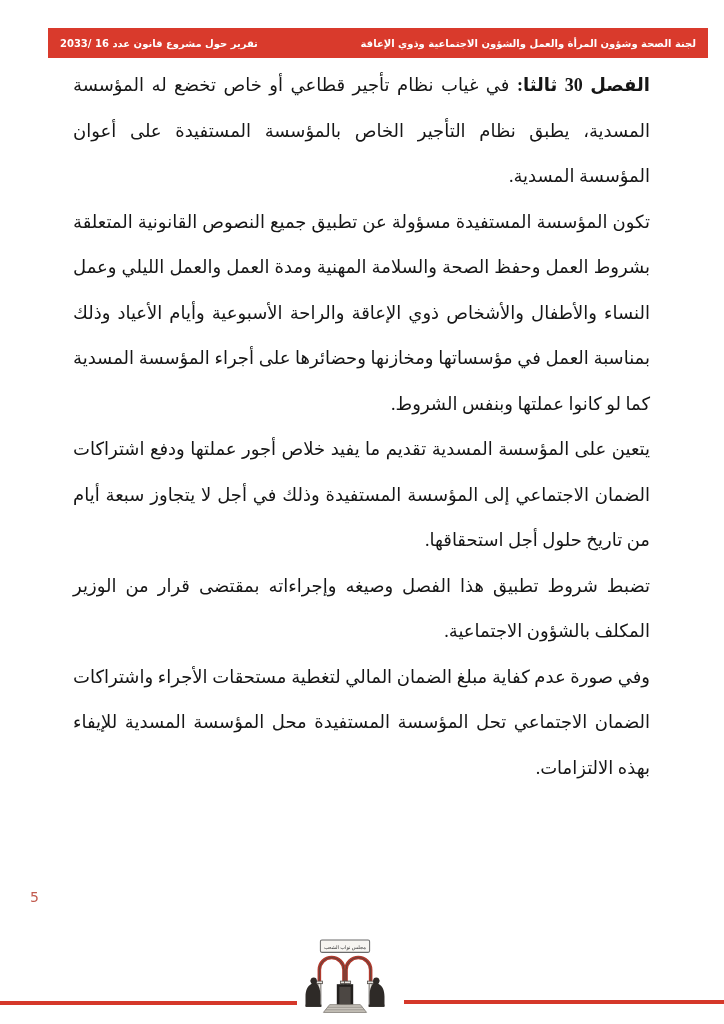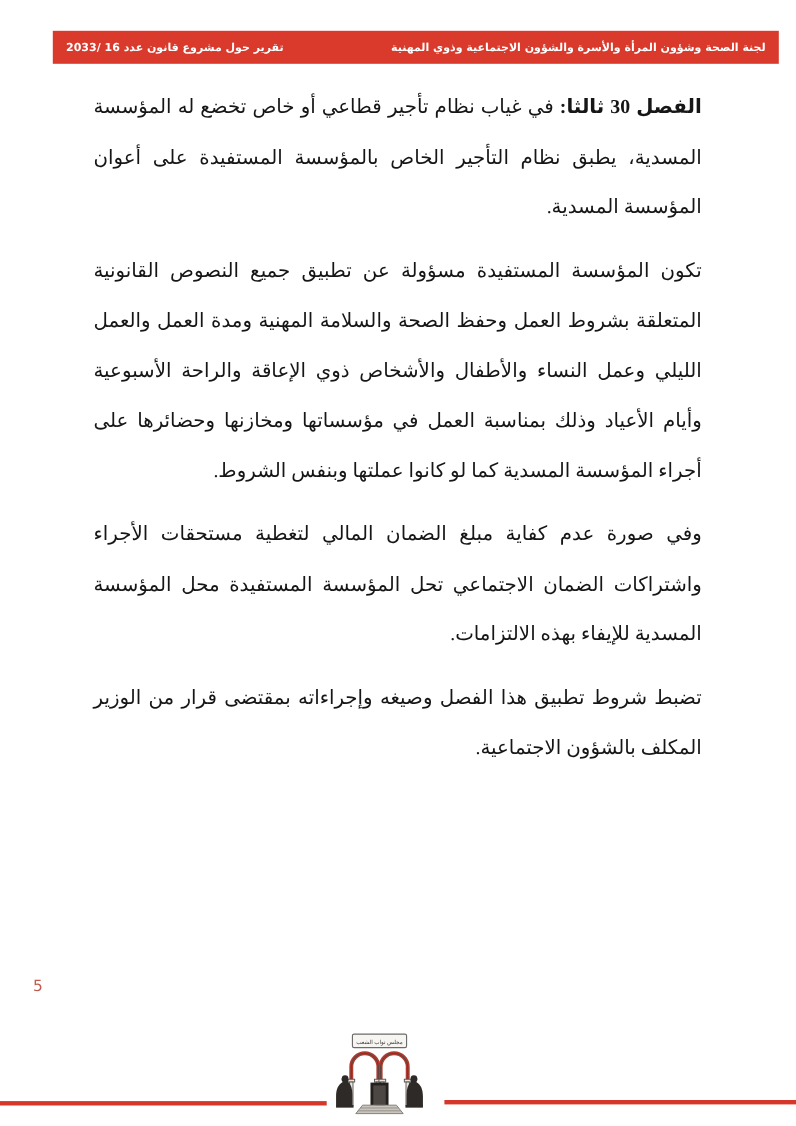--- a/index.html
+++ b/index.html
@@ -18,55 +18,56 @@
     font-size:10px; font-weight:700; letter-spacing:0;
   }
   .topband .left-cell { white-space:nowrap; }
   .topband .right-cell { white-space:nowrap; }
   
   .body-text {
     position:absolute; top:63px; right:74px; left:73px;
     direction:rtl; text-align:justify;
     font-size:18px; line-height:45.5px; color:#161616;
   }
-  .body-text p { margin:12px; padding:0; }
+  .body-text p { margin:0; padding:0; }
   .plabel { font-weight:700; }
   
   .pagenum {
     position:absolute; left:30px; top:889px;
     color:var(--pagenum-red,#c25b4f);
     font-size:14px; font-family:"DejaVu Sans",sans-serif;
   }
   
   .rule { position:absolute; height:4px; background:var(--rule-red,#d5382a); }
   .rule-left  { top:1001px; left:0;     width:297px; }
   .rule-right { top:1000px; left:404px; width:320px; }
   .logo-box { position:absolute; left:298px; top:937px; width:94px; height:80px; }
   .logo-box svg { width:100%; height:100%; display:block; }
 </style>
 </head>
 <body>
 
 <div class="page">
 
   <header class="topband">
-    <span class="right-cell">لجنة الصحة وشؤون المرأة والأسرة والشؤون الاجتماعية وذوي المهنية</span>
+    <span class="right-cell">لجنة الصحة وشؤون المرأة والعمل والشؤون الاجتماعية وذوي الإعاقة</span>
     <span class="left-cell">تقرير حول مشروع قانون عدد 16 /2033</span>
   </header>
 
   <main class="body-text" id="paragraphs">
     <p class="para"><b class="plabel">الفصل 30 ثالثا: </b><span class="ptxt">في غياب نظام تأجير قطاعي أو خاص تخضع له المؤسسة المسدية، يطبق نظام التأجير الخاص بالمؤسسة المستفيدة على أعوان المؤسسة المسدية.</span></p>
 
     <p class="para"><span class="ptxt">تكون المؤسسة المستفيدة مسؤولة عن تطبيق جميع النصوص القانونية المتعلقة بشروط العمل وحفظ الصحة والسلامة المهنية ومدة العمل والعمل الليلي وعمل النساء والأطفال والأشخاص ذوي الإعاقة والراحة الأسبوعية وأيام الأعياد وذلك بمناسبة العمل في مؤسساتها ومخازنها وحضائرها على أجراء المؤسسة المسدية كما لو كانوا عملتها وبنفس الشروط.</span></p>
 
+    <p class="para"><span class="ptxt">يتعين على المؤسسة المسدية تقديم ما يفيد خلاص أجور عملتها ودفع اشتراكات الضمان الاجتماعي إلى المؤسسة المستفيدة وذلك في أجل لا يتجاوز سبعة أيام من تاريخ حلول أجل استحقاقها.</span></p>
 
 
+    <p class="para"><span class="ptxt">تضبط شروط تطبيق هذا الفصل وصيغه وإجراءاته بمقتضى قرار من الوزير المكلف بالشؤون الاجتماعية.</span></p>
+
     <p class="para"><span class="ptxt">وفي صورة عدم كفاية مبلغ الضمان المالي لتغطية مستحقات الأجراء واشتراكات الضمان الاجتماعي تحل المؤسسة المستفيدة محل المؤسسة المسدية للإيفاء بهذه الالتزامات.</span></p>
-
-    <p class="para"><span class="ptxt">تضبط شروط تطبيق هذا الفصل وصيغه وإجراءاته بمقتضى قرار من الوزير المكلف بالشؤون الاجتماعية.</span></p>
   </main>
 
   <div class="pagenum">5</div>
 
   <div class="rule rule-left"></div>
   <div class="rule rule-right"></div>
 
   <div class="logo-box">
     <svg viewBox="0 0 90 78" xmlns="http://www.w3.org/2000/svg">
 

